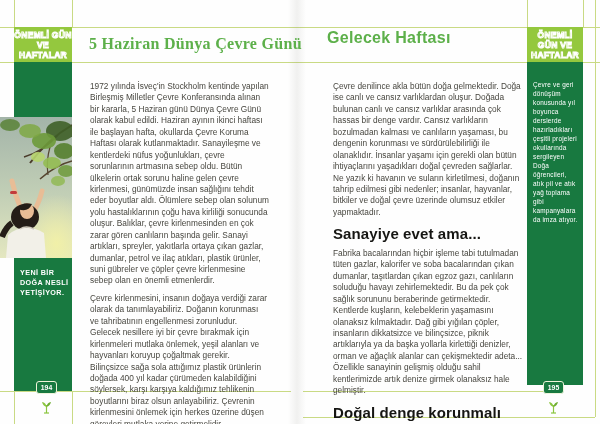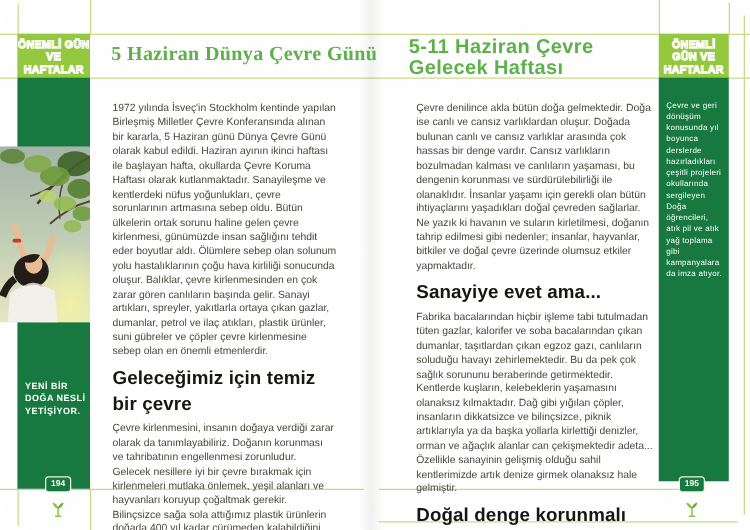--- a/index.html
+++ b/index.html
@@ -1,20 +1,19 @@
 <!DOCTYPE html>
 <html><head>
 <meta charset="utf-8">
 <style>
   html,body{margin:0;padding:0;background:#ffffff;}
   .spread{
     position:relative;width:600px;height:424px;overflow:hidden;
     background:#fefefe;
     font-family:"Liberation Sans","DejaVu Sans",sans-serif;
-    border-radius:27px;
   }
   .hline{position:absolute;height:1px;background:#c9da84;}
   .vline{position:absolute;width:1px;background:#c9da84;}
   .gutter-shade{position:absolute;left:288px;top:0;width:18px;height:424px;
     background:linear-gradient(90deg,rgba(0,0,0,0) 0%,rgba(120,120,110,0.10) 50%,rgba(0,0,0,0) 100%);}
 
   
   .label-box{
     position:absolute;top:27px;height:35px;background:#94c83e;
     display:flex;align-items:center;justify-content:center;text-align:center;
@@ -30,21 +29,21 @@
 
   
   .col-dark{position:absolute;background:#187940;}
   .col-dark-left{left:14px;top:62px;width:58px;height:329px;}
   .col-dark-right{left:527px;top:62px;width:56px;height:323px;}
 
   .photo{position:absolute;left:0;top:117px;width:72px;height:141px;}
 
   .caption-left{
     position:absolute;left:20px;top:268px;width:50px;
-    color:#ffffff;font-weight:bold;font-size:7.2px;line-height:10px;letter-spacing:.4px;margin-top:36px;
+    color:#ffffff;font-weight:bold;font-size:7.2px;line-height:10px;letter-spacing:.4px;
   }
   .caption-right{
     position:absolute;left:533px;top:80px;width:45px;
     color:#ffffff;font-size:6.4px;line-height:9px;letter-spacing:.2px;
   }
 
   
   .page-title{position:absolute;color:#5db04a;font-weight:bold;font-size:16px;letter-spacing:.3px;}
   .title-left{left:89px;top:35px;font-family:Liberation Serif, serif;}
   .title-right{left:327px;top:29px;line-height:17px;}
@@ -141,27 +140,25 @@
   <div class="label-box label-right">
     <span>ÖNEMLİ GÜN VE HAFTALAR</span>
   </div>
   <div class="col-dark col-dark-right"></div>
   <div class="caption-right">Çevre ve geri dönüşüm konusunda yıl boyunca derslerde hazırladıkları çeşitli projeleri okullarında sergileyen Doğa öğrencileri, atık pil ve atık yağ toplama gibi kampanyalara da imza atıyor.</div>
 
   <div class="page-title title-left">5 Haziran Dünya Çevre Günü</div>
 
   <div class="body-col body-left">
     <p>1972 yılında İsveç'in Stockholm kentinde yapılan Birleşmiş Milletler Çevre Konferansında alınan bir kararla, 5 Haziran günü Dünya Çevre Günü olarak kabul edildi. Haziran ayının ikinci haftası ile başlayan hafta, okullarda Çevre Koruma Haftası olarak kutlanmaktadır. Sanayileşme ve kentlerdeki nüfus yoğunlukları, çevre sorunlarının artmasına sebep oldu. Bütün ülkelerin ortak sorunu haline gelen çevre kirlenmesi, günümüzde insan sağlığını tehdit eder boyutlar aldı. Ölümlere sebep olan solunum yolu hastalıklarının çoğu hava kirliliği sonucunda oluşur. Balıklar, çevre kirlenmesinden en çok zarar gören canlıların başında gelir. Sanayi artıkları, spreyler, yakıtlarla ortaya çıkan gazlar, dumanlar, petrol ve ilaç atıkları, plastik ürünler, suni gübreler ve çöpler çevre kirlenmesine sebep olan en önemli etmenlerdir.</p>
-    <h3>Geleceğimiz için temiz bir çevre</h3>
     <p>Çevre kirlenmesini, insanın doğaya verdiği zarar olarak da tanımlayabiliriz. Doğanın korunması ve tahribatının engellenmesi zorunludur. Gelecek nesillere iyi bir çevre bırakmak için kirlenmeleri mutlaka önlemek, yeşil alanları ve hayvanları koruyup çoğaltmak gerekir. Bilinçsizce sağa sola attığımız plastik ürünlerin doğada 400 yıl kadar çürümeden kalabildiğini söylersek, karşı karşıya kaldığımız tehlikenin boyutlarını biraz olsun anlayabiliriz. Çevrenin kirlenmesini önlemek için herkes üzerine düşen görevleri mutlaka yerine getirmelidir.</p>
 
   </div>
 
   <div class="page-title title-right">
-    <div>5-11 Haziran Çevre</div>
     <div>Gelecek Haftası</div>
   </div>
 
   <div class="body-col body-right">
     <p>Çevre denilince akla bütün doğa gelmektedir. Doğa ise canlı ve cansız varlıklardan oluşur. Doğada bulunan canlı ve cansız varlıklar arasında çok hassas bir denge vardır. Cansız varlıkların bozulmadan kalması ve canlıların yaşaması, bu dengenin korunması ve sürdürülebilirliği ile olanaklıdır. İnsanlar yaşamı için gerekli olan bütün ihtiyaçlarını yaşadıkları doğal çevreden sağlarlar. Ne yazık ki havanın ve suların kirletilmesi, doğanın tahrip edilmesi gibi nedenler; insanlar, hayvanlar, bitkiler ve doğal çevre üzerinde olumsuz etkiler yapmaktadır.</p>
     <h3>Sanayiye evet ama...</h3>
     <p>Fabrika bacalarından hiçbir işleme tabi tutulmadan tüten gazlar, kalorifer ve soba bacalarından çıkan dumanlar, taşıtlardan çıkan egzoz gazı, canlıların soluduğu havayı zehirlemektedir. Bu da pek çok sağlık sorununu beraberinde getirmektedir. Kentlerde kuşların, kelebeklerin yaşamasını olanaksız kılmaktadır. Dağ gibi yığılan çöpler, insanların dikkatsizce ve bilinçsizce, piknik artıklarıyla ya da başka yollarla kirlettiği denizler, orman ve ağaçlık alanlar can çekişmektedir adeta... Özellikle sanayinin gelişmiş olduğu sahil kentlerimizde artık denize girmek olanaksız hale gelmiştir.</p>
     <h3>Doğal denge korunmalı</h3>
     <p>Tertemiz havası, yemyeşil görüntüsü ile insanları dinlendiren ağaçlık, ormanlık alanlar da çevreye karşı duyarsızlık yüzünden yavaş yavaş yok edilmektedir. Ekonomik çıkarlar uğruna güzelim ormanların ve yeşilin yok edilmesi, oralardaki iklimin bozulmasına, yağmurun azalmasına ve erozyonun artmasına neden olmaktadır. Çevre kirliliği yüzünden çoğu hayvan ve bitki türünün nesli de tehlike altındadır. Tüm bunların önüne geçmek için doğayı kirletmemeli, doğal dengeyi bozmamalıyız. İnsanları bu konuda eğitmek, bilinçlendirmek için “Çevre Korumu Haftası” olarak değerlendirilen hafta boyunca okullarda, basında, radyo ve televizyonlarda çevre konusunda aydınlatıcı bilgiler verilir.</p>
   </div>

